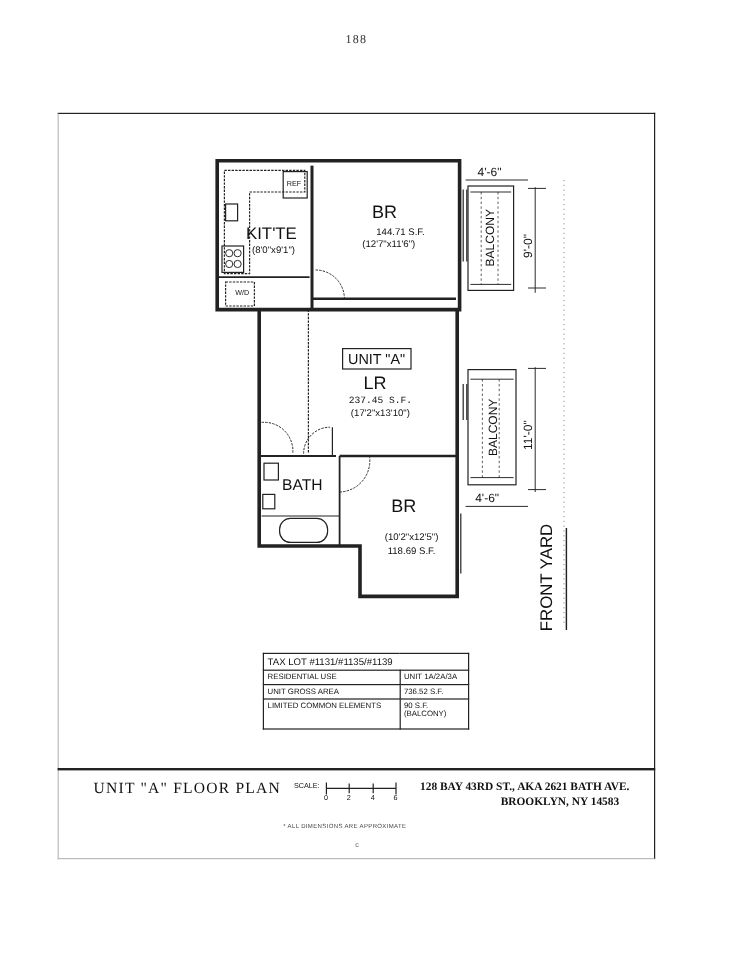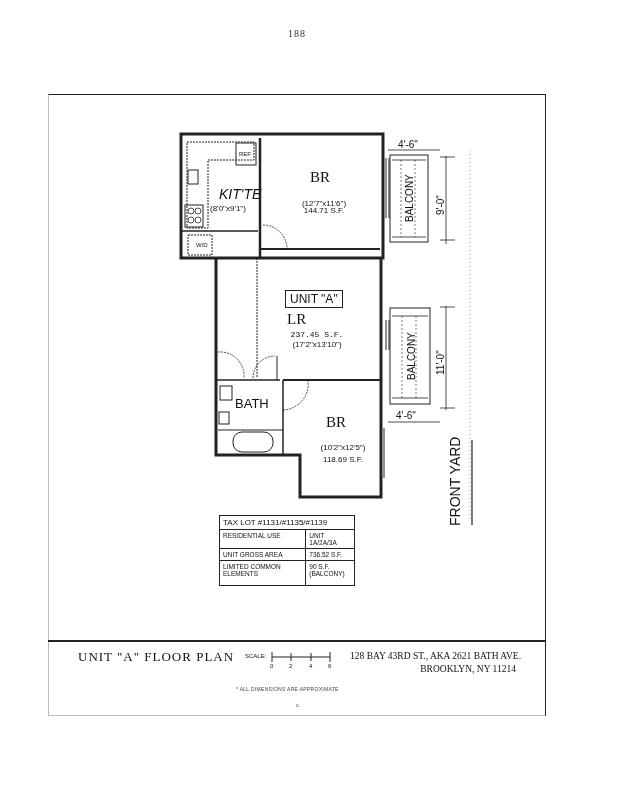--- a/index.html
+++ b/index.html
@@ -3,29 +3,29 @@
 <meta charset="utf-8">
 <style>
   html, body { margin:0; padding:0; background:#ffffff; }
   body { width:618px; height:800px; position:relative; overflow:hidden; font-family:"Liberation Sans", sans-serif; color:#111; }
   .abs { position:absolute; }
   .page-num { left:288px; top:28px; font-family:"Liberation Serif", serif; font-size:10px; letter-spacing:1px; color:#333; }
   .frame { left:48px; top:94px; width:496px; height:620px; border-top:1.5px solid #222; border-right:1.5px solid #222; border-left:1px solid #bbb; border-bottom:1px solid #bbb; }
   .title-line { left:48px; top:640px; width:498px; height:0; border-top:2px solid #222; }
   svg { position:absolute; left:0; top:0; }
   .label { position:absolute; white-space:nowrap; }
-  .room-name { font-size:15px; font-family:Liberation Serif, serif; }
+  .room-name { font-size:15px; font-family:Liberation Sans, sans-serif; }
   .room-area { font-size:8px; text-align:center; line-height:10px; }
   .kit-name { font-size:14px; }
   .kit-dim { font-size:8px; }
   .tiny { font-size:6px; }
   .unit-box { border:1px solid #222; padding:1px 4px; font-size:12px; }
   .vert { transform-origin:left top; transform:rotate(-90deg); }
   .dim { font-size:10px; }
-  .tax-table { position:absolute; left:219px; top:515px; width:136px; border-collapse:collapse; font-size:6.5px; font-family:"Liberation Sans", sans-serif; }
+  .tax-table { position:absolute; left:219px; top:544px; width:172px; border-collapse:collapse; font-size:6.5px; font-family:"Liberation Sans", sans-serif; }
   .tax-table td { border:1px solid #222; padding:2px 3px; vertical-align:top; }
   .tax-table .hdr { font-size:8px; }
   .title-main { left:78px; top:649px; font-family:"Liberation Serif", serif; font-size:13px; letter-spacing:1px; }
   .addr { font-family:"Liberation Serif", serif; font-size:9.5px; text-align:right; line-height:13px; }
   .note { font-size:5px; color:#444; letter-spacing:0.3px; }
 </style>
 </head>
 <body>
 
 <div class="abs page-num">188</div>
@@ -114,31 +114,31 @@
     <line x1="272" y1="657" x2="330" y2="657"></line>
     <line x1="272" y1="652" x2="272" y2="662"></line>
     <line x1="291" y1="653" x2="291" y2="661"></line>
     <line x1="311" y1="653" x2="311" y2="661"></line>
     <line x1="330" y1="652" x2="330" y2="662"></line>
   </g>
 </svg>
 
 <div class="abs title-line"></div>
 
-<div class="label kit-name" style="left:219px;top:186px;font-style:italic;">KIT'TE</div>
+<div class="label kit-name" style="left:205px;top:186px;">KIT'TE</div>
 <div class="label kit-dim" style="left:210px;top:204px;">(8'0"x9'1")</div>
 <div class="label tiny" style="left:239px;top:151px;">REF</div>
 <div class="label tiny" style="left:196px;top:242px;">W/D</div>
 
 <div class="label room-name" style="left:310px;top:169px;">BR</div>
-<div class="label room-area" style="left:294px;top:206px;width:60px;">144.71 S.F.</div>
+<div class="label room-area" style="left:294px;top:189px;width:60px;text-align:right;">144.71 S.F.</div>
 <div class="label room-area" style="left:290px;top:199px;width:68px;">(12'7"x11'6")</div>
 
 <div class="label unit-box" style="left:285px;top:290px;">UNIT "A"</div>
-<div class="label room-name" style="left:287px;top:311px;">LR</div>
+<div class="label room-name" style="left:303px;top:311px;">LR</div>
 <div class="label room-area" style="left:283px;top:330px;width:68px;font-family:Liberation Mono, monospace;">237.45 S.F.</div>
 <div class="label room-area" style="left:280px;top:340px;width:74px;">(17'2"x13'10")</div>
 
 <div class="label" style="left:235px;top:396px;font-size:13px;">BATH</div>
 
 <div class="label room-name" style="left:326px;top:414px;">BR</div>
 <div class="label room-area" style="left:311px;top:455px;width:64px;">118.69 S.F.</div>
 <div class="label room-area" style="left:308px;top:443px;width:70px;">(10'2"x12'5")</div>
 
 <div class="label vert" style="left:404px;top:222px;font-size:10px;">BALCONY</div>
@@ -174,19 +174,19 @@
 </tbody>
   </table>
 
 <div class="abs title-main">UNIT "A"  FLOOR  PLAN</div>
 <div class="label" style="left:245px;top:653px;font-size:6px;">SCALE:</div>
 <div class="label" style="left:270px;top:663px;font-size:6px;">0</div>
 <div class="label" style="left:289px;top:663px;font-size:6px;">2</div>
 <div class="label" style="left:309px;top:663px;font-size:6px;">4</div>
 <div class="label" style="left:328px;top:663px;font-size:6px;">6</div>
 
-<div class="label addr" style="left:350px;top:650px;width:166px;">
+<div class="label addr" style="left:350px;top:650px;width:166px;font-weight:bold;">
   <div>128 BAY 43RD ST., AKA 2621 BATH AVE.</div>
-  <div>BROOKLYN, NY 11214</div>
+  <div>BROOKLYN, NY 14583</div>
 </div>
 
 <div class="label note" style="left:236px;top:686px;">* ALL DIMENSIONS ARE APPROXIMATE</div>
 <div class="label" style="left:296px;top:702px;font-size:6px;color:#555;">c</div>
 
 </body></html>

